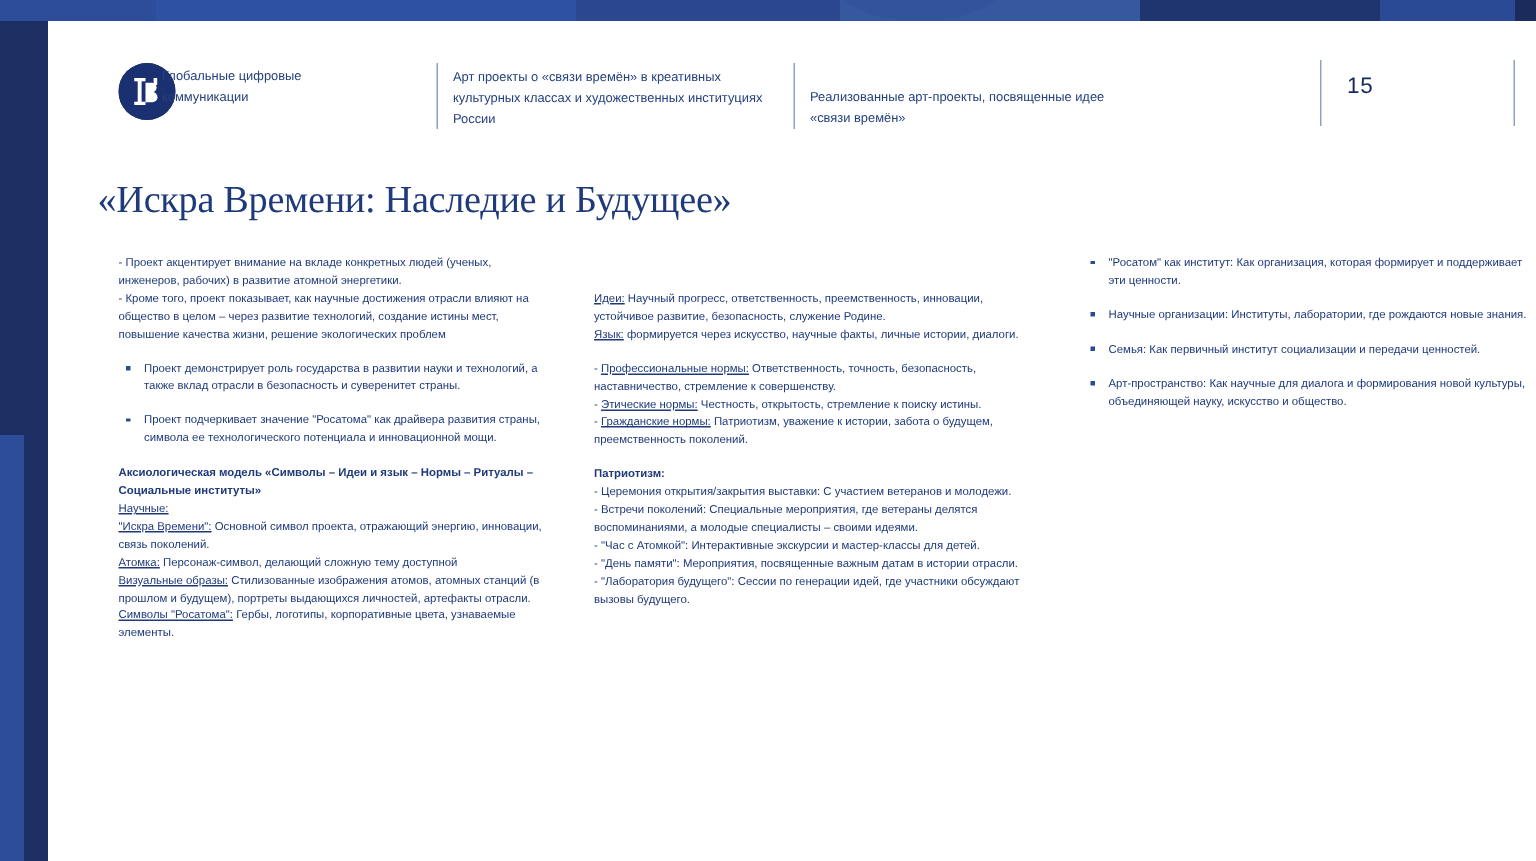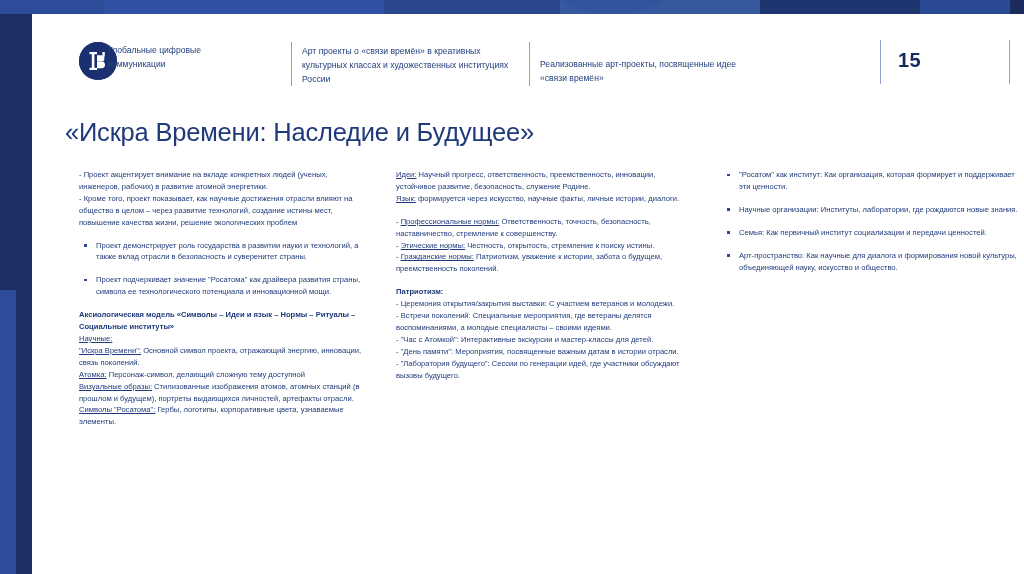--- a/index.html
+++ b/index.html
@@ -131,55 +131,55 @@
   }
   .hdr-rule.r1 { left: 259px; top: 28px; height: 44px; }
   .hdr-rule.r2 { left: 497px; top: 28px; height: 44px; }
   .hdr-rule.r3 { left: 848px; top: 26px; height: 44px; }
   .hdr-rule.r4 { left: 977px; top: 26px; height: 44px; }
 
   .page-num {
     position: absolute;
     left: 866px;
     top: 35px;
-    font-size: 20px;
-    font-weight: bold;
+    font-size: 15px;
+    font-weight: normal;
     color: #16295e;
     letter-spacing: .5px;
   }
 
   
   #title {
     position: absolute;
     left: 33px;
     top: 104px;
     font-size: 25.5px;
     color: #1f3a7a;
-    font-family: Liberation Sans, sans-serif;
+    font-family: Liberation Serif, serif;
     letter-spacing: -.2px;
     white-space: nowrap;
   }
 
   
   #body {
     position: absolute;
     left: 0;
     top: 155px;
     width: 996px;
     height: 380px;
   }
   .col {
     position: absolute;
     top: 0;
     color: #1f3a7a;
     font-size: 7.6px;
     line-height: 11.9px;
   }
   .col-1 { left: 47px;  width: 290px; }
-  .col-2 { left: 364px; width: 300px; }
+  .col-2 { left: 364px; width: 300px; margin-top: 24px; }
   .col-3 { left: 690px; width: 300px; }
 
   .p        { margin: 0; }
   .p.strong { font-weight: bold; }
   .u        { text-decoration: underline; }
 
   ul.bullets {
     margin: 0;
     padding: 0;
     list-style: none;

